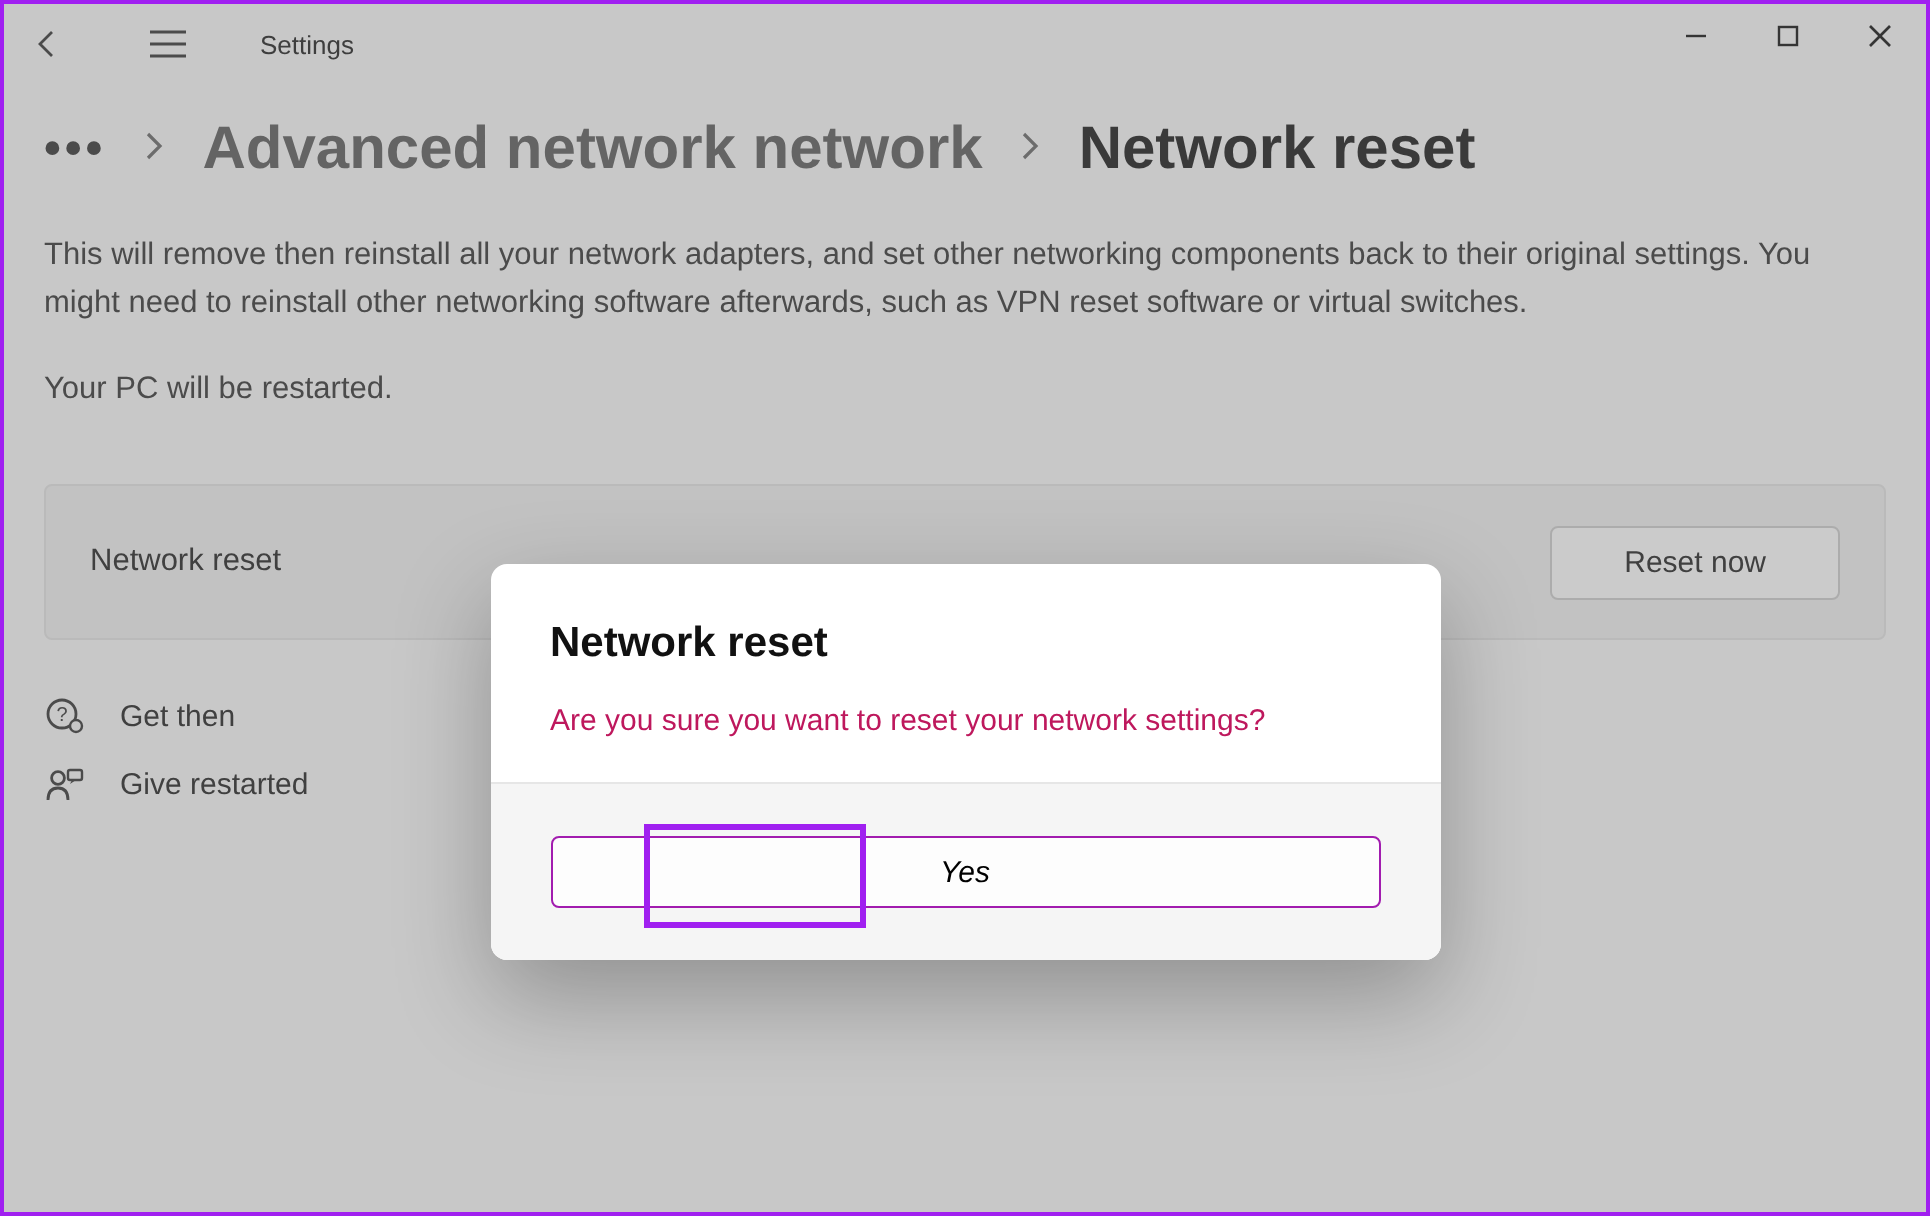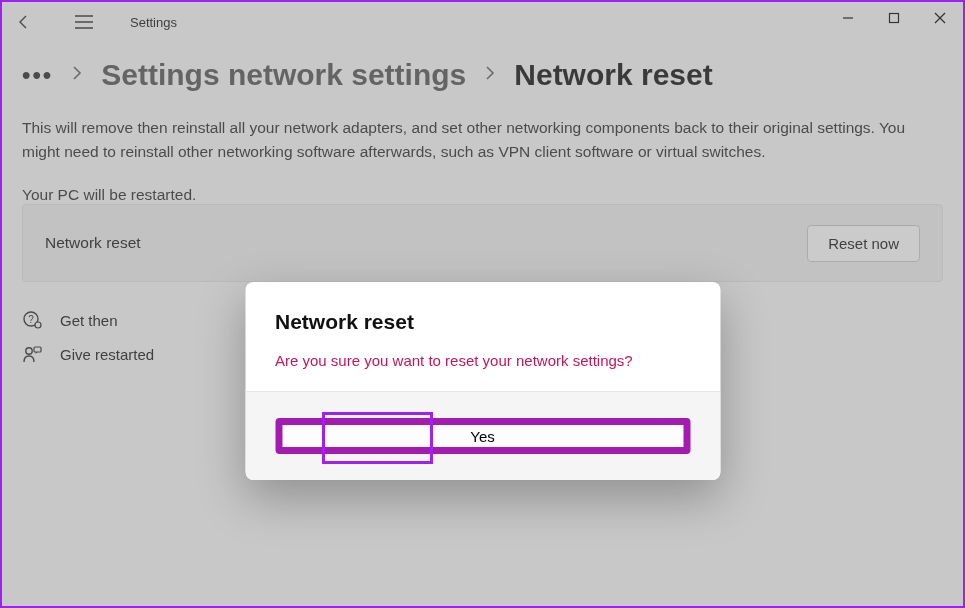--- a/index.html
+++ b/index.html
@@ -82,36 +82,37 @@
     .desc {
       font-size: 15.5px;
       color: #333;
       line-height: 1.55;
       max-width: 910px;
       margin-bottom: 22px;
     }
     .restart-note {
       font-size: 15.5px;
       color: #333;
+      margin-bottom: 38px;
     }
     .card {
       background: #eaeaea;
       border: 1px solid #ddd;
       border-radius: 4px;
       height: 78px;
       display: flex; align-items: center; justify-content: space-between;
       padding: 0 22px;
       margin-bottom: 28px;
     }
     .card-label { font-size: 15.5px; color: #222; }
     .reset-btn {
       background: #f8f8f8;
       border: 1px solid #c8c8c8;
       border-radius: 4px;
-      padding: 9px 20px;
+      padding: 9px 36px;
       font-size: 15px;
       color: #222;
       cursor: pointer;
     }
     .help-row {
       display: flex; align-items: center; gap: 18px;
       font-size: 15px; color: #222;
       margin-bottom: 14px;
     }
     .help-icon {
@@ -144,25 +145,25 @@
     .dialog-footer {
       background: #f5f5f5;
       border-top: 1px solid #e6e6e6;
       padding: 26px 30px;
       display: flex; gap: 14px;
     }
     .dlg-btn {
       flex: 1;
       height: 36px;
       background: #fdfdfd;
-      border: 7px solid #a21caf;
+      border: 1px solid #a21caf;
       border-radius: 4px;
       font-size: 15px;
       cursor: pointer;
-      display: flex; align-items: center; justify-content: center;
+      display: flex; align-items: center; justify-content: center; font-style: italic;
     }
     .highlight-box {
       position: absolute;
       border: 3px solid #a020f0;
       pointer-events: none;
     }
   </style>
 </head>
 <body>
 
@@ -204,30 +205,30 @@
   </div>
 
   <div class="content">
     <div class="breadcrumb">
       <span class="bc-dots">•••</span>
       <span class="bc-chevron">
         <svg width="12" height="16" viewBox="0 0 12 16">
             <path d="M3 2 L9 8 L3 14" stroke="#666" stroke-width="1.6" fill="none"></path>
           </svg>
       </span>
-      <span class="bc-link">Settings network settings</span>
+      <span class="bc-link">Advanced network network</span>
       <span class="bc-chevron">
         <svg width="12" height="16" viewBox="0 0 12 16">
             <path d="M3 2 L9 8 L3 14" stroke="#666" stroke-width="1.6" fill="none"></path>
           </svg>
       </span>
       <span class="bc-current">Network reset</span>
     </div>
 
-    <p class="desc">This will remove then reinstall all your network adapters, and set other networking components back to their original settings. You might need to reinstall other networking software afterwards, such as VPN client software or virtual switches.</p>
+    <p class="desc">This will remove then reinstall all your network adapters, and set other networking components back to their original settings. You might need to reinstall other networking software afterwards, such as VPN reset software or virtual switches.</p>
     <p class="restart-note">Your PC will be restarted.</p>
 
     <div class="card">
       <span class="card-label">Network reset</span>
       <button class="reset-btn">Reset now</button>
     </div>
 
     <div class="help-row">
       <span class="help-icon">
         <svg width="20" height="20" viewBox="0 0 20 20">

